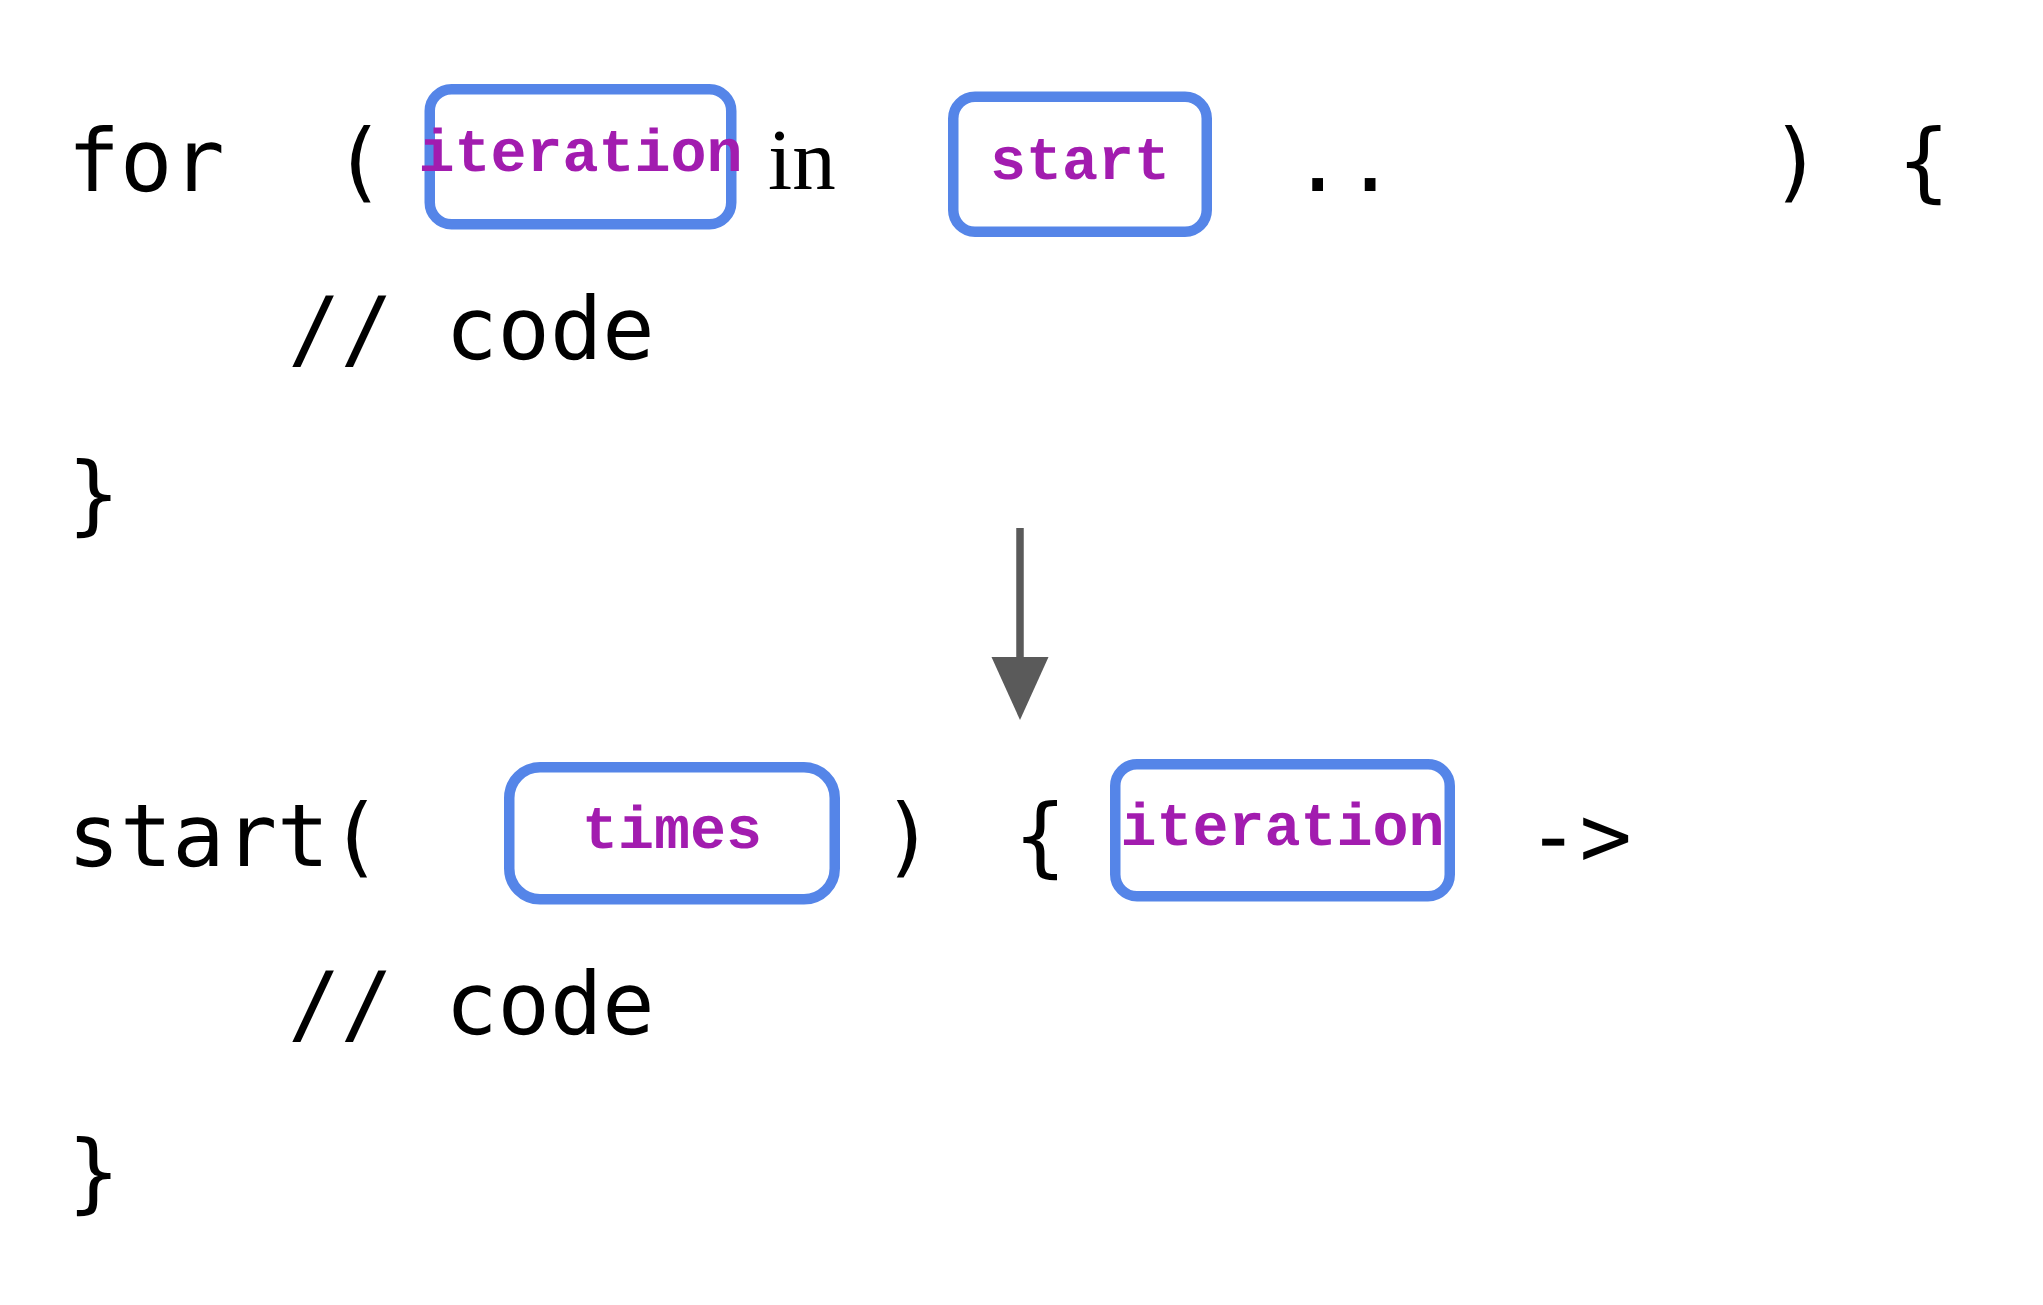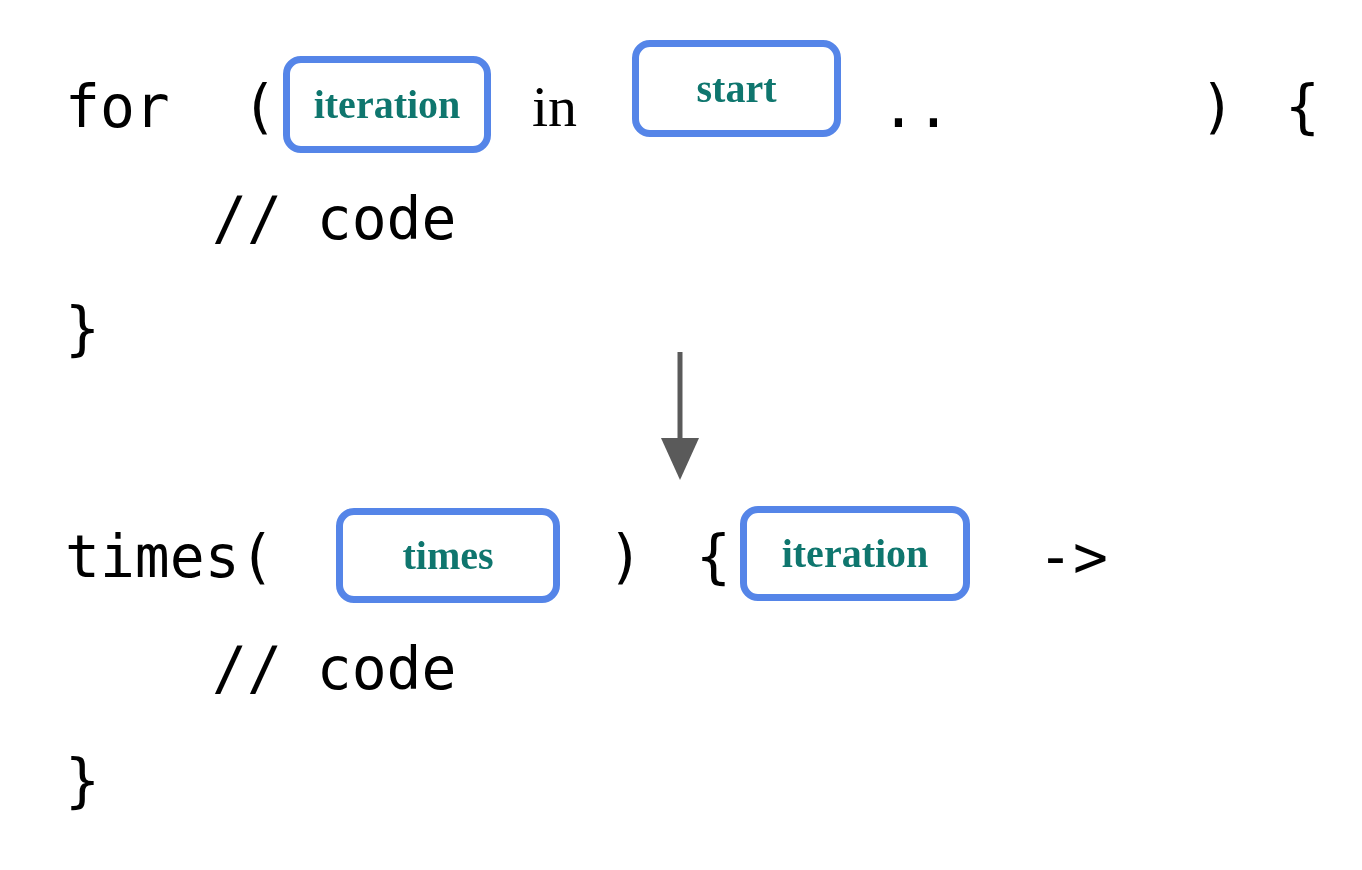--- a/index.html
+++ b/index.html
@@ -25,40 +25,39 @@
   
   .code {
     position: absolute;
     font-family: "DejaVu Sans Mono", "Liberation Mono", monospace;
     font-size: 58px;
     font-weight: 300;
     line-height: 1;
     color: #000000;
     white-space: pre;
     letter-spacing: 0px;
-    margin-left: 20px;
   }
 
   
   .token-box {
     position: absolute;
     box-sizing: border-box;
     background: #ffffff;
     border: 7px solid #5585e8;
     border-radius: 18px;
     display: flex;
     align-items: center;
     justify-content: center;
   }
   .token-box .token-label {
-    font-family: Liberation Serif, serif;
+    font-family: Liberation Mono, monospace;
     font-weight: 700;
     font-size: 40px;
     line-height: 1;
-    color: #0f766e;
+    color: #a21caf;
     white-space: nowrap;
   }
 
   
   #arrow-svg {
     position: absolute;
     left: 640px;
     top: 352px;
     width: 80px;
     height: 130px;
@@ -72,43 +71,43 @@
   <span class="code" style="left:45px; top:78px;">for</span>
 
   <span class="code" style="left:222px; top:78px;">(</span>
 
   <div class="token-box" style="left:283px; top:56px; width:208px; height:97px;">
     <span class="token-label">iteration</span>
   </div>
 
   <span class="code" style="left:512px; top:78px;font-family:Liberation Serif, serif;">in</span>
 
-  <div class="token-box" style="left:632px; top:40px; width:209px; height:97px;">
+  <div class="token-box" style="left:632px; top:61px; width:176px; height:97px;">
     <span class="token-label">start</span>
   </div>
 
   <span class="code" style="left:861px; top:78px;">..</span>
 
 
   <span class="code" style="left:1180px; top:78px;">)</span>
 
   <span class="code" style="left:1265px; top:78px;">{</span>
 
   <span class="code" style="left:192px; top:190px;">// code</span>
 
   <span class="code" style="left:45px; top:300px;">}</span>
 
   <svg id="arrow-svg" viewBox="0 0 80 130">
     <line x1="40" y1="0" x2="40" y2="95" stroke="#5a5a5a" stroke-width="5"></line>
     <polygon points="40,128 21,86 59,86" fill="#5a5a5a"></polygon>
   </svg>
 
-  <span class="code" style="left:45px; top:528px;">times(</span>
+  <span class="code" style="left:45px; top:528px;">start(</span>
 
-  <div class="token-box" style="left:336px; top:508px; width:224px; height:95px;">
+  <div class="token-box" style="left:336px; top:508px; width:224px; height:95px;border-radius:24px;">
     <span class="token-label">times</span>
   </div>
 
   <span class="code" style="left:588px; top:528px;">)</span>
 
   <span class="code" style="left:676px; top:528px;">{</span>
 
   <div class="token-box" style="left:740px; top:506px; width:230px; height:95px;">
     <span class="token-label">iteration</span>
   </div>

